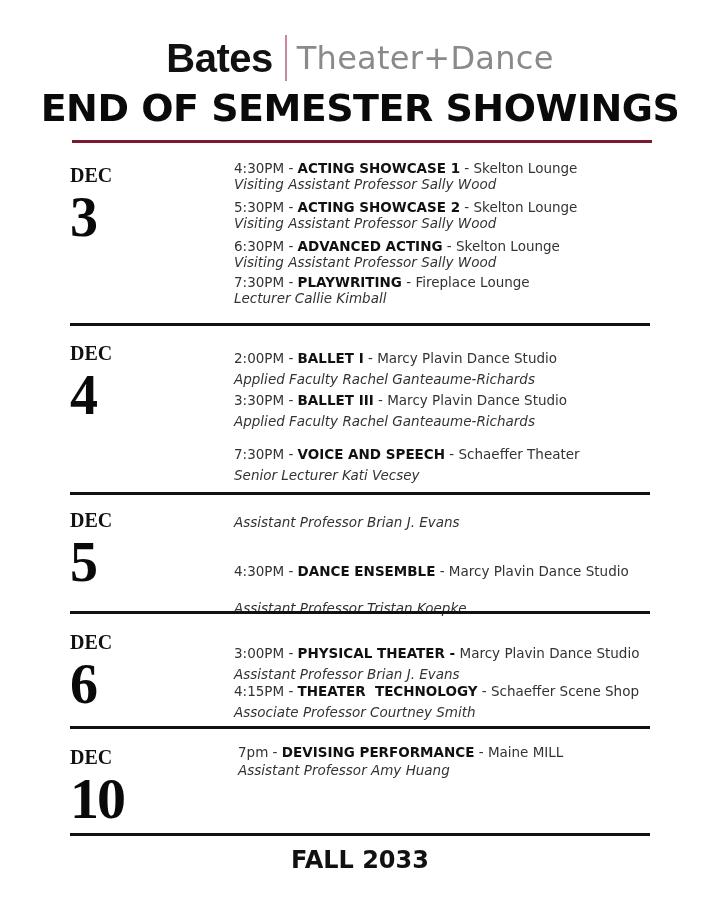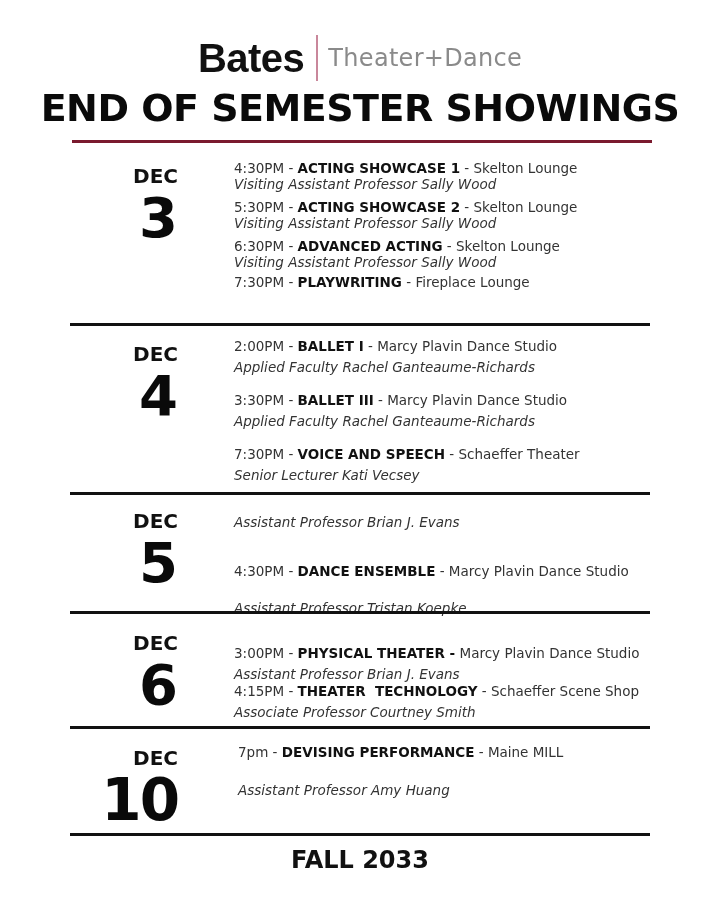--- a/index.html
+++ b/index.html
@@ -1,25 +1,25 @@
 <!DOCTYPE html>
 <html><head>
 <meta charset="utf-8">
 <style>
   html, body { margin: 0; padding: 0; background: #ffffff; }
   body { width: 720px; height: 900px; position: relative; overflow: hidden; font-family: "DejaVu Sans", sans-serif; color: #111; }
   .logo { position: absolute; top: 32px; left: 0; width: 720px; height: 52px; display: flex; justify-content: center; align-items: center; }
   .logo .bates { font-family: Liberation Sans, sans-serif; font-weight: bold; font-size: 40px; color: #111; letter-spacing: -0.5px; }
   .logo .divider { width: 2px; height: 46px; background: #c9879b; margin: 0 10px 0 12px; }
-  .logo .td { font-family: "DejaVu Sans", sans-serif; font-size: 24px; color: #8a8a8a; letter-spacing: 0.3px; }
+  .logo .td { font-family: "DejaVu Sans", sans-serif; font-size: 32px; color: #8a8a8a; letter-spacing: 0.3px; }
   .title { position: absolute; top: 86px; left: 0; width: 720px; text-align: center; font-family: "DejaVu Sans", sans-serif; font-weight: bold; font-size: 38px; letter-spacing: -0.5px; color: #0a0a0a; }
   .accent-rule { position: absolute; top: 140px; left: 72px; width: 580px; height: 3px; background: #7a1a2e; }
   .section { position: absolute; left: 70px; width: 580px; }
   .rule { position: absolute; left: 70px; width: 580px; height: 3px; background: #111; }
-  .date { position: absolute; left: 0; width: 108px; text-align: right; }
+  .date { position: absolute; left: 0; width: 108px; text-align: left; font-family: Liberation Serif, serif; }
   .date .mon { font-weight: bold; font-size: 20px; color: #111; display: block; }
   .date .day { font-weight: bold; font-size: 56px; color: #0a0a0a; display: block; line-height: 56px; margin-top: 2px; }
   .events { position: absolute; left: 164px; }
   .ev-line { font-size: 13.5px; color: #333; white-space: nowrap; }
   .ev-line b { color: #111; }
   .ev-inst { font-size: 13.5px; font-style: italic; color: #333; white-space: nowrap; }
   .footer { position: absolute; top: 846px; left: 0; width: 720px; text-align: center; font-weight: bold; font-size: 24px; color: #111; }
 </style>
 </head>
 <body>
@@ -46,32 +46,33 @@
     <div style="position:absolute;top:39px;">
       <div class="ev-line"><span>5:30PM</span> - <b>ACTING SHOWCASE 2</b> - <span>Skelton Lounge</span></div>
       <div class="ev-inst">Visiting Assistant Professor Sally Wood</div>
     </div>
     <div style="position:absolute;top:78px;">
       <div class="ev-line"><span>6:30PM</span> - <b>ADVANCED ACTING</b> - <span>Skelton Lounge</span></div>
       <div class="ev-inst">Visiting Assistant Professor Sally Wood</div>
     </div>
     <div style="position:absolute;top:114px;">
       <div class="ev-line"><span>7:30PM</span> - <b>PLAYWRITING</b> - <span>Fireplace Lounge</span></div>
+      <div class="ev-inst">Lecturer Callie Kimball</div>
     </div>
   </div>
 </div>
 <div class="rule" style="top:323px;"></div>
 
 <div class="section" style="top:338px;height:150px;">
   <div class="date" style="top:4px;">
     <span class="mon">DEC</span>
     <span class="day">4</span>
   </div>
   <div class="events" style="top:0;">
-    <div style="position:absolute;top:0;">
+    <div style="position:absolute;top:12px;">
       <div class="ev-line"><span>2:00PM</span> - <b>BALLET I</b> - <span>Marcy Plavin Dance Studio</span></div>
       <div class="ev-inst" style="margin-top:5px;">Applied Faculty Rachel Ganteaume-Richards</div>
     </div>
     <div style="position:absolute;top:54px;">
       <div class="ev-line"><span>3:30PM</span> - <b>BALLET III</b> - <span>Marcy Plavin Dance Studio</span></div>
       <div class="ev-inst" style="margin-top:5px;">Applied Faculty Rachel Ganteaume-Richards</div>
     </div>
     <div style="position:absolute;top:108px;">
       <div class="ev-line"><span>7:30PM</span> - <b>VOICE AND SPEECH</b> - <span>Schaeffer Theater</span></div>
       <div class="ev-inst" style="margin-top:5px;">Senior Lecturer Kati Vecsey</div>
@@ -116,19 +117,19 @@
 <div class="rule" style="top:726px;"></div>
 
 <div class="section" style="top:744px;height:90px;">
   <div class="date" style="top:2px;">
     <span class="mon">DEC</span>
     <span class="day" style="font-size:58px;letter-spacing:-2px;">10</span>
   </div>
   <div class="events" style="top:0;left:168px;">
     <div style="position:absolute;top:0;">
       <div class="ev-line"><span>7pm</span> - <b>DEVISING PERFORMANCE</b> - <span>Maine MILL</span></div>
-      <div class="ev-inst" style="margin-top:22px;">Assistant Professor Amy Huang</div>
+      <div class="ev-inst" style="margin-top:2px;">Assistant Professor Amy Huang</div>
     </div>
   </div>
 </div>
 <div class="rule" style="top:833px;"></div>
 
 <div class="footer">FALL 2033</div>
 
 </body></html>

